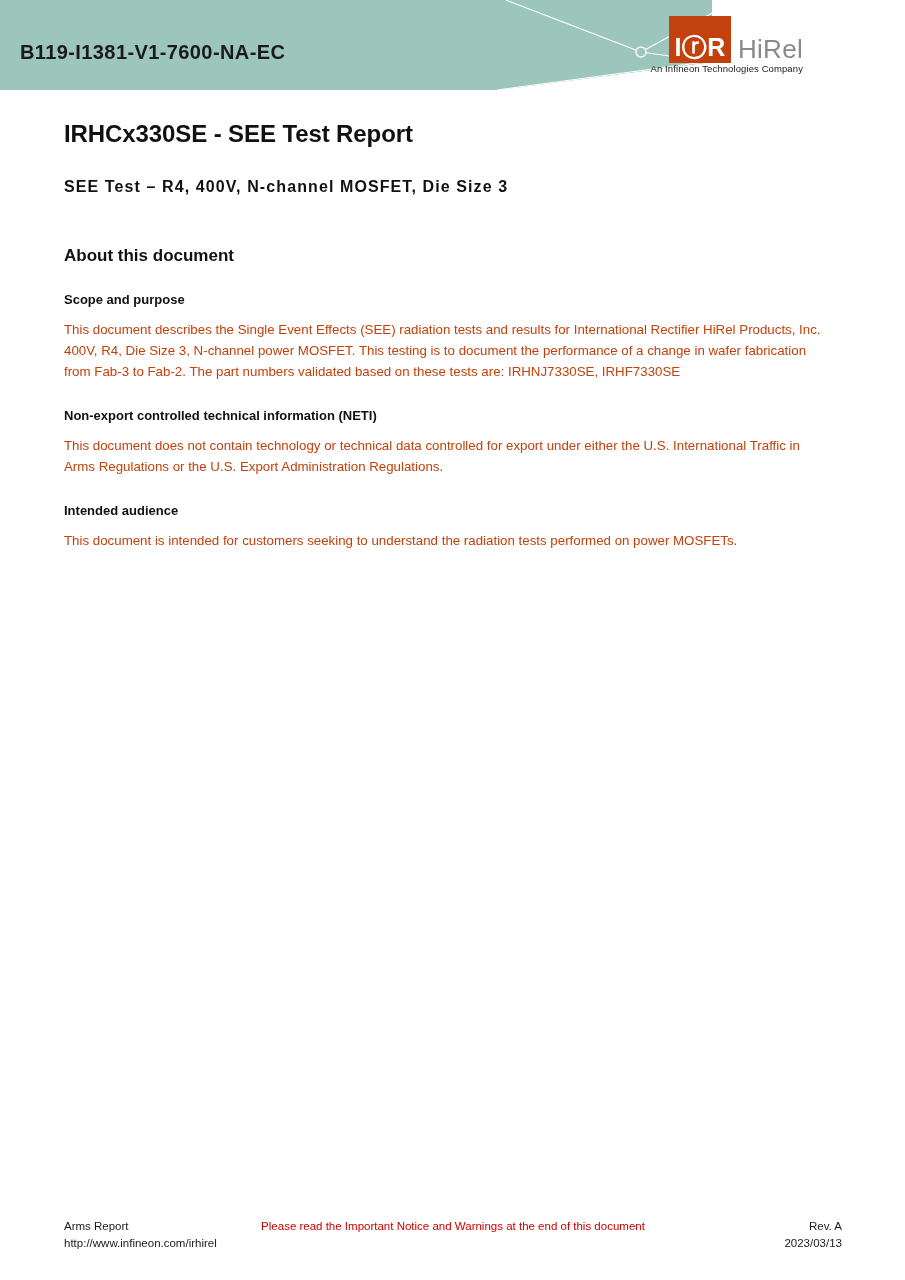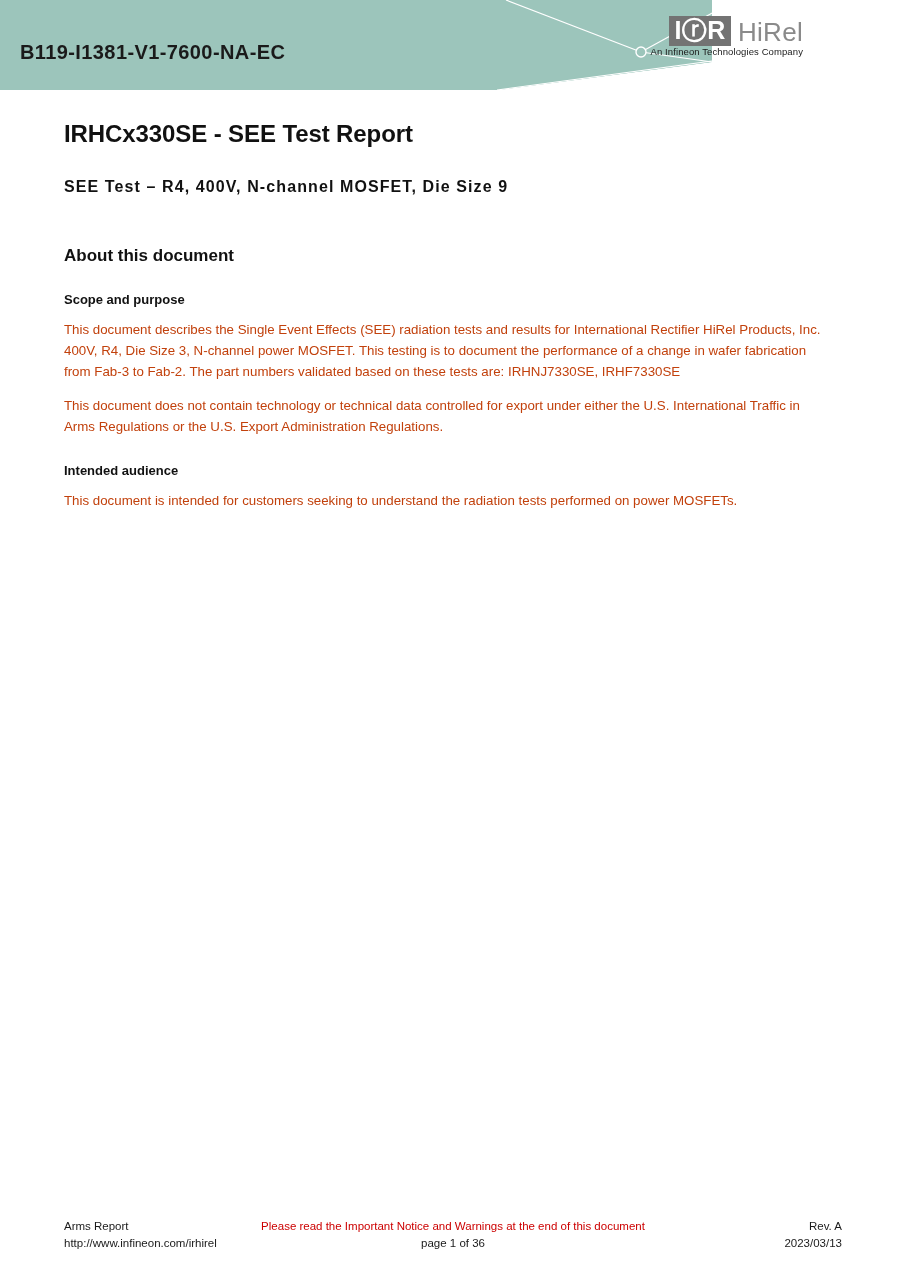--- a/index.html
+++ b/index.html
@@ -60,26 +60,26 @@
     width: 180px;
     text-align: right;
   }
   .logo-row {
     display: flex;
     align-items: flex-end;
     justify-content: flex-end;
     gap: 7px;
   }
   .logo-ior {
-    background: #737373;
+    background: #c2410c;
     color: #ffffff;
     font-weight: bold;
     font-size: 25px;
     line-height: 27px;
-    padding: 1px 5px 2px 5px;
+    padding: 18px 5px 2px 5px;
     letter-spacing: 0.5px;
     font-family: "Liberation Sans", sans-serif;
   }
   .logo-hirel {
     color: #8a8a8a;
     font-size: 26px;
     line-height: 28px;
     letter-spacing: 0.3px;
   }
   .logo-sub {
@@ -187,37 +187,37 @@
     <div class="logo-row">
       <span class="logo-ior">IⓡR</span>
       <span class="logo-hirel">HiRel</span>
     </div>
     <div class="logo-sub">An Infineon Technologies Company</div>
   </div>
 </div>
 
 <div class="content">
   <h1 class="title">IRHCx330SE - SEE Test Report</h1>
-  <div class="subtitle">SEE Test – R4, 400V, N-channel MOSFET, Die Size 9</div>
+  <div class="subtitle">SEE Test – R4, 400V, N-channel MOSFET, Die Size 3</div>
 
   <div class="section-heading">About this document</div>
 
   <div class="sub-heading">Scope and purpose</div>
   <p class="para">This document describes the Single Event Effects (SEE) radiation tests and results for International Rectifier HiRel Products, Inc. 400V, R4, Die Size 3, N-channel power MOSFET. This testing is to document the performance of a change in wafer fabrication from Fab-3 to Fab-2. The part numbers validated based on these tests are: IRHNJ7330SE, IRHF7330SE</p>
 
+  <div class="sub-heading">Non-export controlled technical information (NETI)</div>
   <p class="para narrow">This document does not contain technology or technical data controlled for export under either the U.S. International Traffic in Arms Regulations or the U.S. Export Administration Regulations.</p>
 
   <div class="sub-heading">Intended audience</div>
   <p class="para narrow">This document is intended for customers seeking to understand the radiation tests performed on power MOSFETs.</p>
 </div>
 
 <div class="footer">
   <div class="footer-row">
     <span class="footer-left">Arms Report</span>
     <span class="footer-center footer-notice">Please read the Important Notice and Warnings at the end of this document</span>
     <span class="footer-right">Rev. A</span>
   </div>
   <div class="footer-row">
     <a class="footer-left footer-link" href="#">http://www.infineon.com/irhirel</a>
-    <span class="footer-center">page 1 of 36</span>
     <span class="footer-right">2023/03/13</span>
   </div>
 </div>
 
 </body></html>

